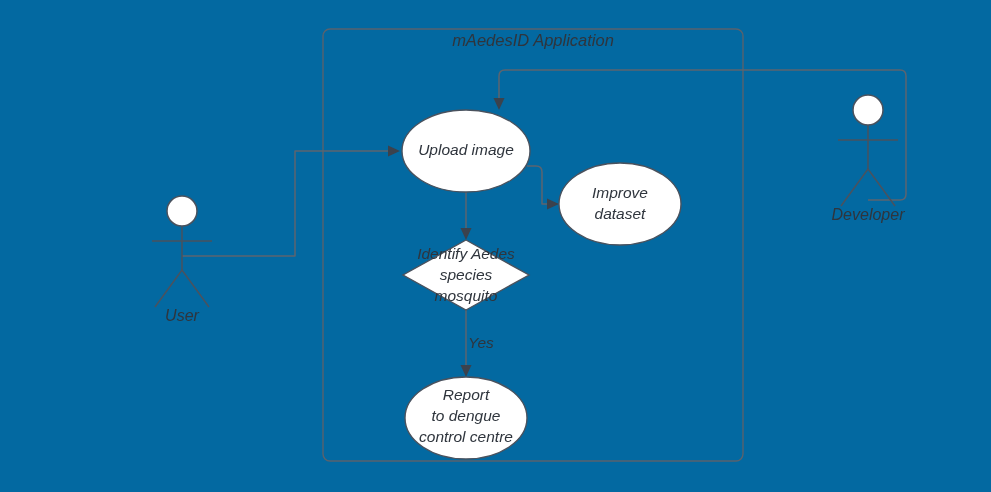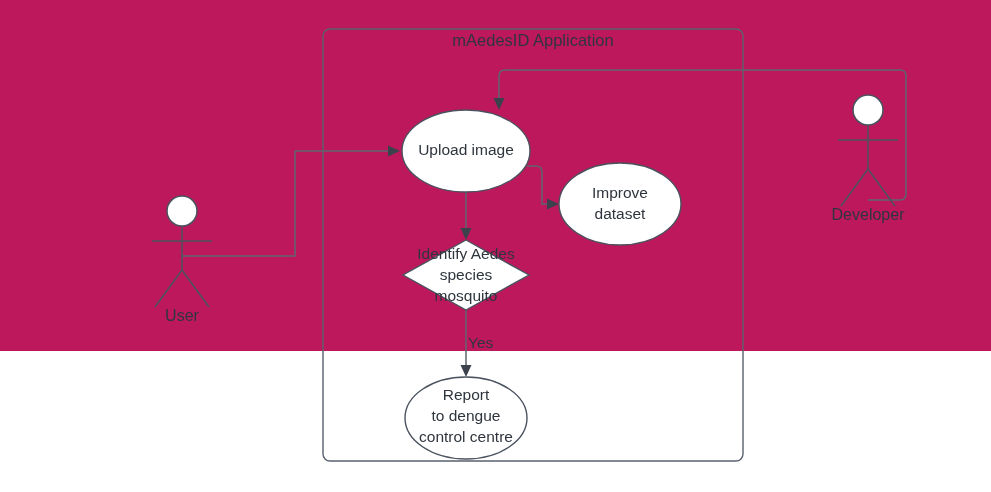--- a/index.html
+++ b/index.html
@@ -10,22 +10,23 @@
   }
   body {
     width: 991px;
     height: 492px;
     overflow: hidden;
     font-family: "Liberation Sans", sans-serif;
   }
   #diagram-canvas {
     position: relative;
     width: 991px;
-    height: 351px;
-    background: #be185d;
+    height: 492px;
+    background: #0369a1;
+    font-style: italic;
   }
   svg#usecase-svg {
     display: block;
     width: 991px;
     height: 492px;
   }
   .shape-stroke {
     fill: #ffffff;
     stroke: #4a525e;
     stroke-width: 1.4;

